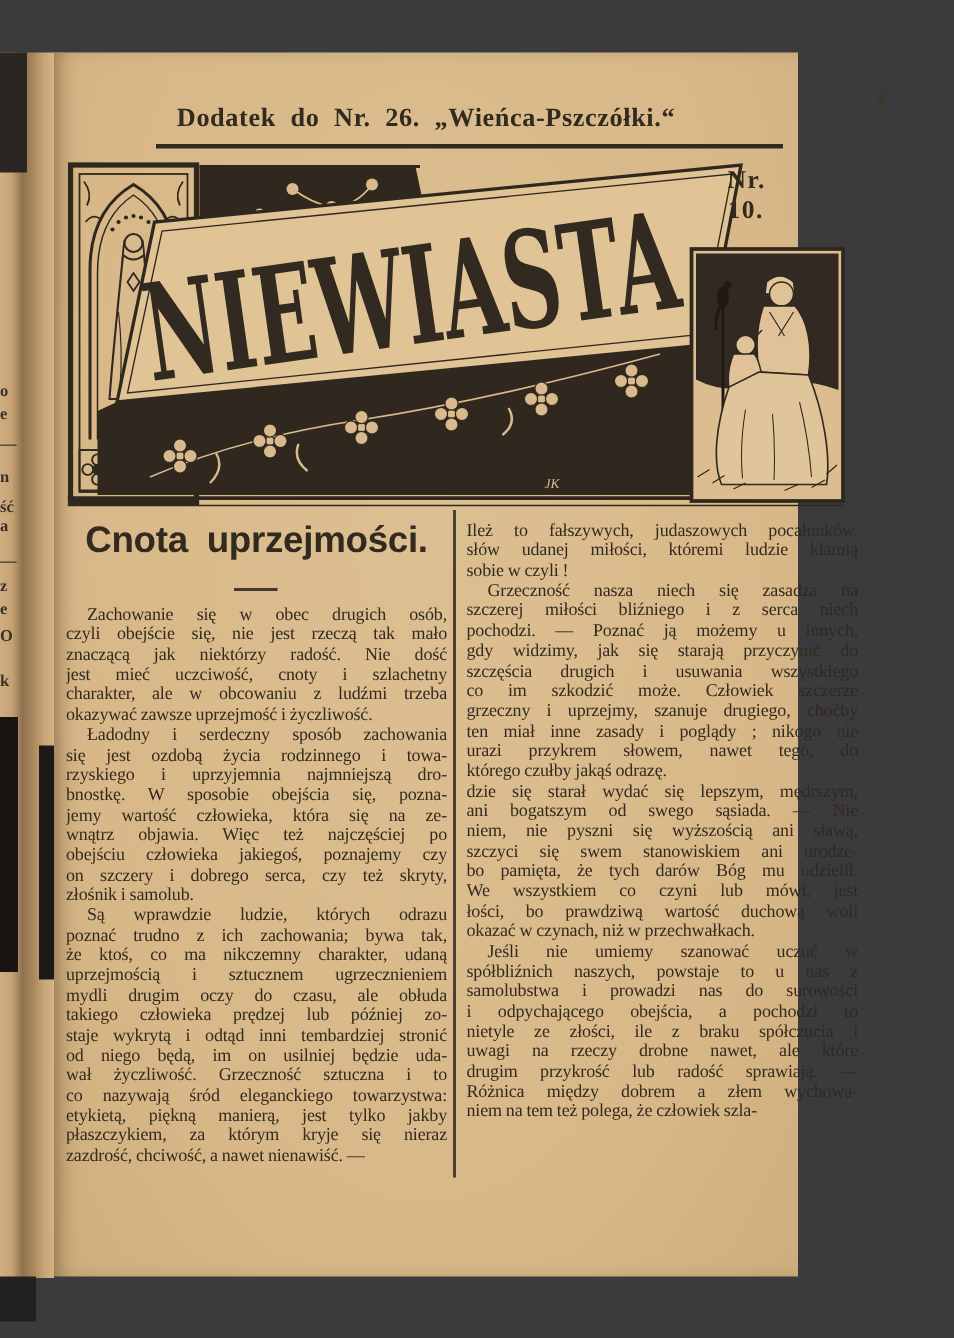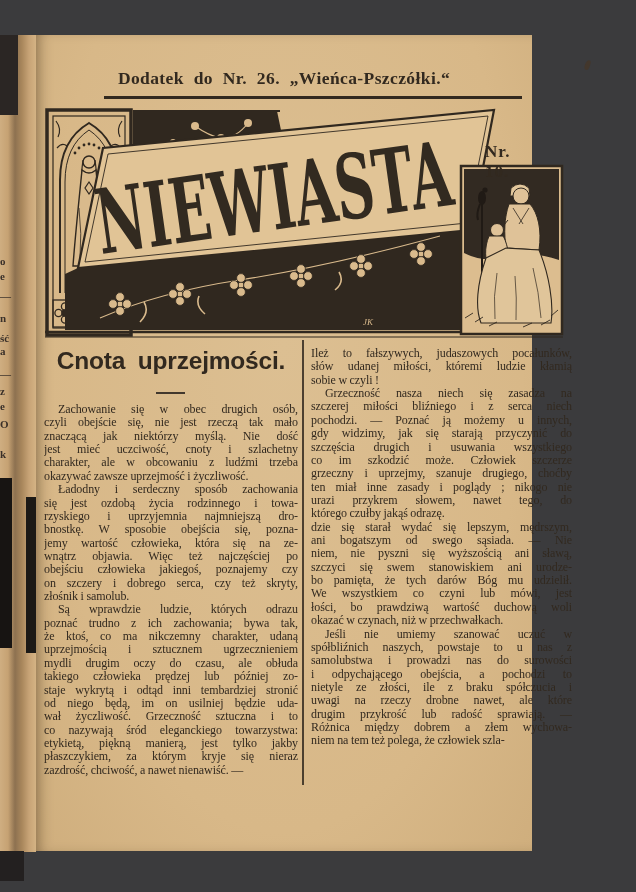--- a/index.html
+++ b/index.html
@@ -21,21 +21,21 @@
     background:radial-gradient(ellipse at 50% 38%,#dcbf92 0%,#d8b888 68%,#cfae7d 100%);
     box-shadow:inset 9px 0 14px -7px rgba(60,40,18,.5);
     color:#32291f;}
   .speck{position:absolute;left:549px;top:25px;width:5px;height:10px;border-radius:60% 40% 50% 50%;
     background:#43372c;transform:rotate(18deg);}
   .header-line{position:absolute;left:0;top:33px;width:100%;text-align:center;
     font:bold 17.5px "Liberation Serif",serif;letter-spacing:.4px;word-spacing:5px;}
   .header-rule{position:absolute;left:68px;top:61px;width:418px;height:2.5px;background:#32291f;}
   .masthead{position:absolute;left:9px;top:73px;width:520px;height:230px;}
   .issue-no{position:absolute;left:449px;top:75px;font:bold 17px "Liberation Serif",serif;
-    letter-spacing:1px;margin-top:32px;}
+    letter-spacing:1px;}
   .article-title{position:absolute;left:8px;top:312px;width:254px;text-align:center;
     font:bold 24.5px "Liberation Sans",sans-serif;letter-spacing:-.2px;word-spacing:6px;}
   .title-rule{position:absolute;left:120px;top:357px;width:29px;height:1.5px;background:#42382d;}
   .col{position:absolute;font-weight:normal;font-size:12px;}
   .col-left{left:8px;top:368px;width:254px;}
   .col-right{left:275px;top:312px;width:261px;}
   .line{height:13.36px;line-height:13.36px;overflow:hidden;
     text-align:justify;text-align-last:justify;
     letter-spacing:-.1px;word-spacing:-.3px;white-space:normal;}
   .line.in{text-indent:14px;}
@@ -230,21 +230,21 @@
     <div class="issue-no">Nr. 10.</div>
 
     <div class="article-title">Cnota uprzejmości.</div>
     <div class="title-rule"></div>
 
     <div class="divider"></div>
 
     <div class="col col-left">
         <div class="line in">Zachowanie się w obec drugich osób,</div>
         <div class="line">czyli obejście się, nie jest rzeczą tak mało</div>
-        <div class="line">znaczącą jak niektórzy myślą. Nie dość</div>
+        <div class="line">znaczącą jak niektórzy radość. Nie dość</div>
         <div class="line">jest mieć uczciwość, cnoty i szlachetny</div>
         <div class="line">charakter, ale w obcowaniu z ludźmi trzeba</div>
         <div class="line end">okazywać zawsze uprzejmość i życzliwość.</div>
         <div class="line in">Ładodny i serdeczny sposób zachowania</div>
         <div class="line">się jest ozdobą życia rodzinnego i towa-</div>
         <div class="line">rzyskiego i uprzyjemnia najmniejszą dro-</div>
         <div class="line">bnostkę. W sposobie obejścia się, pozna-</div>
         <div class="line">jemy wartość człowieka, która się na ze-</div>
         <div class="line">wnątrz objawia. Więc też najczęściej po</div>
         <div class="line">obejściu człowieka jakiegoś, poznajemy czy</div>

